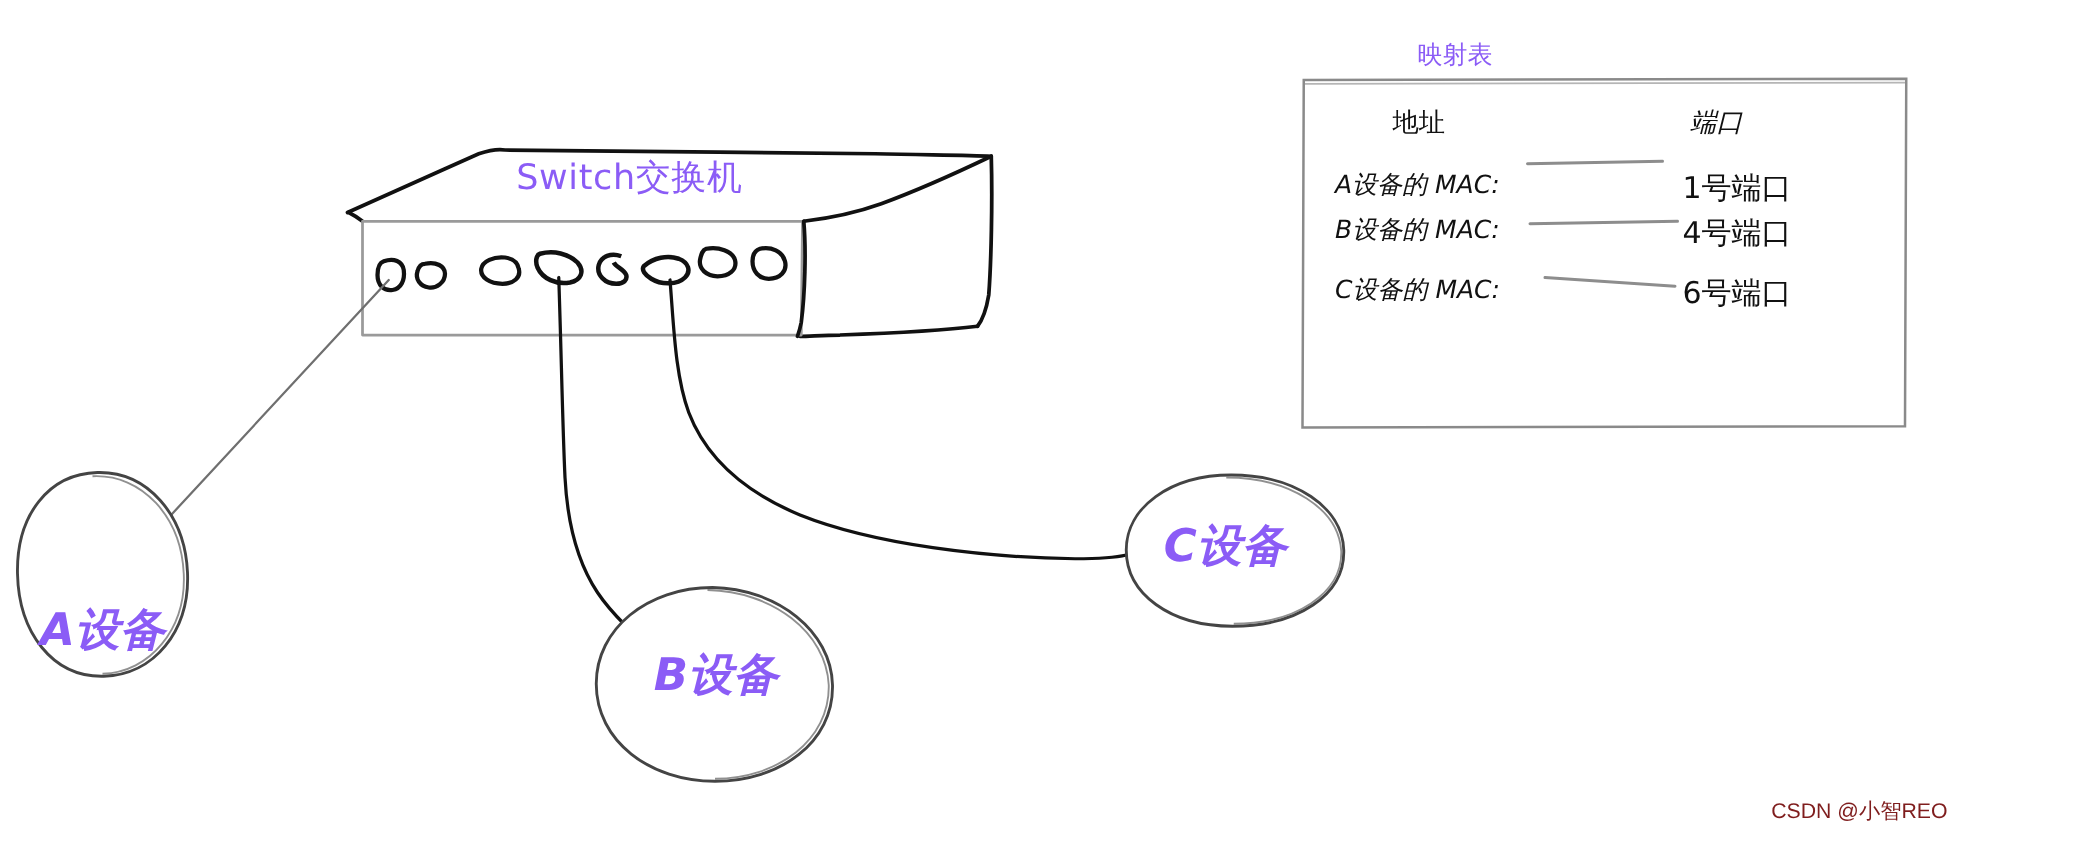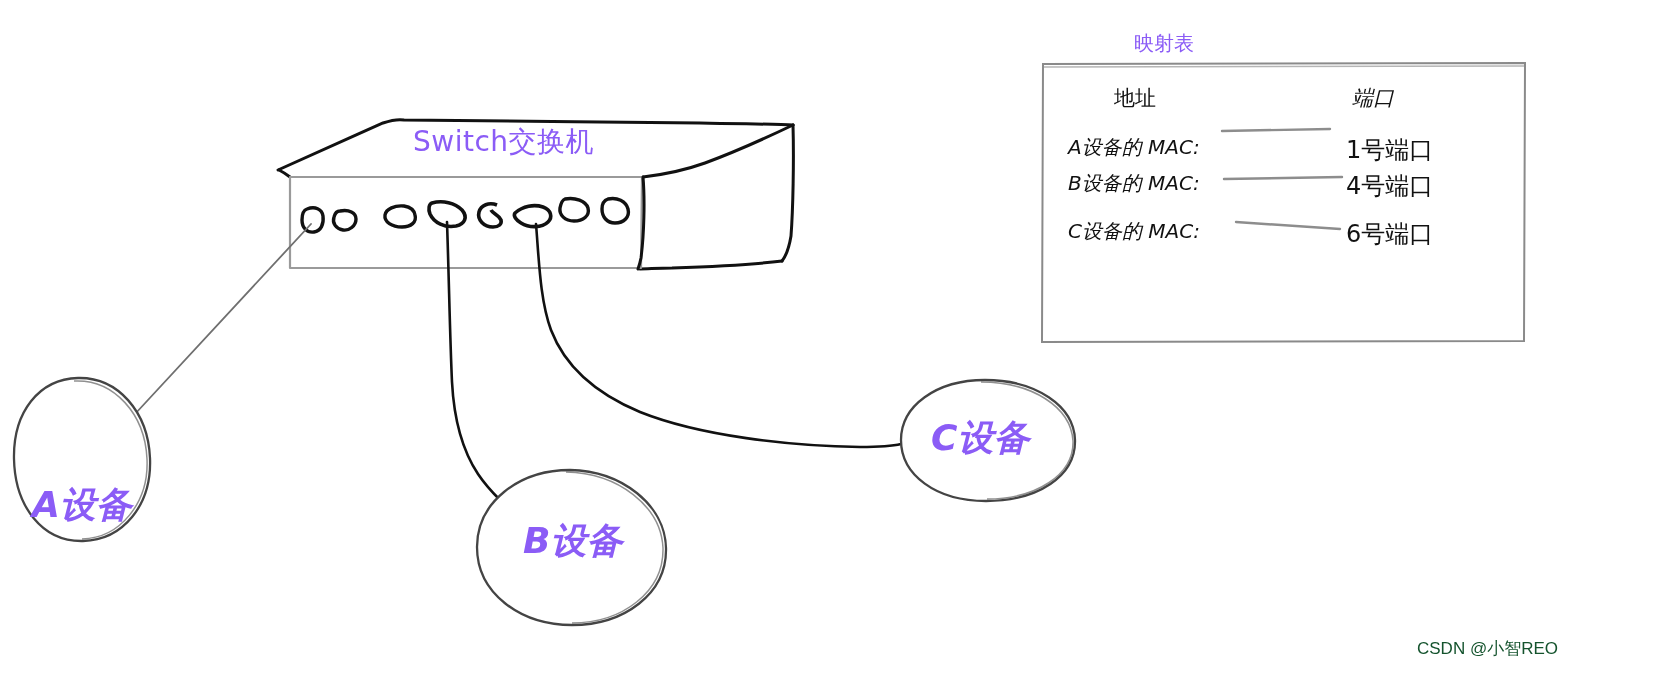--- a/index.html
+++ b/index.html
@@ -77,21 +77,21 @@
   }
   .r0 { top: 122px; margin-top: 12px; }
   .r1 { top: 170px; }
   .r2 { top: 218px; }
 
   #watermark {
     position: absolute;
     left: 1417px;
     top: 637px;
     font-size: 17px;
-    color: #14532d;
+    color: #7f1d1d;
     font-family: "Liberation Sans", sans-serif;
   }
 </style>
 </head>
 <body>
 
 <svg id="canvas" viewBox="0 0 1659 675" xmlns="http://www.w3.org/2000/svg">
 
   <g>
 

